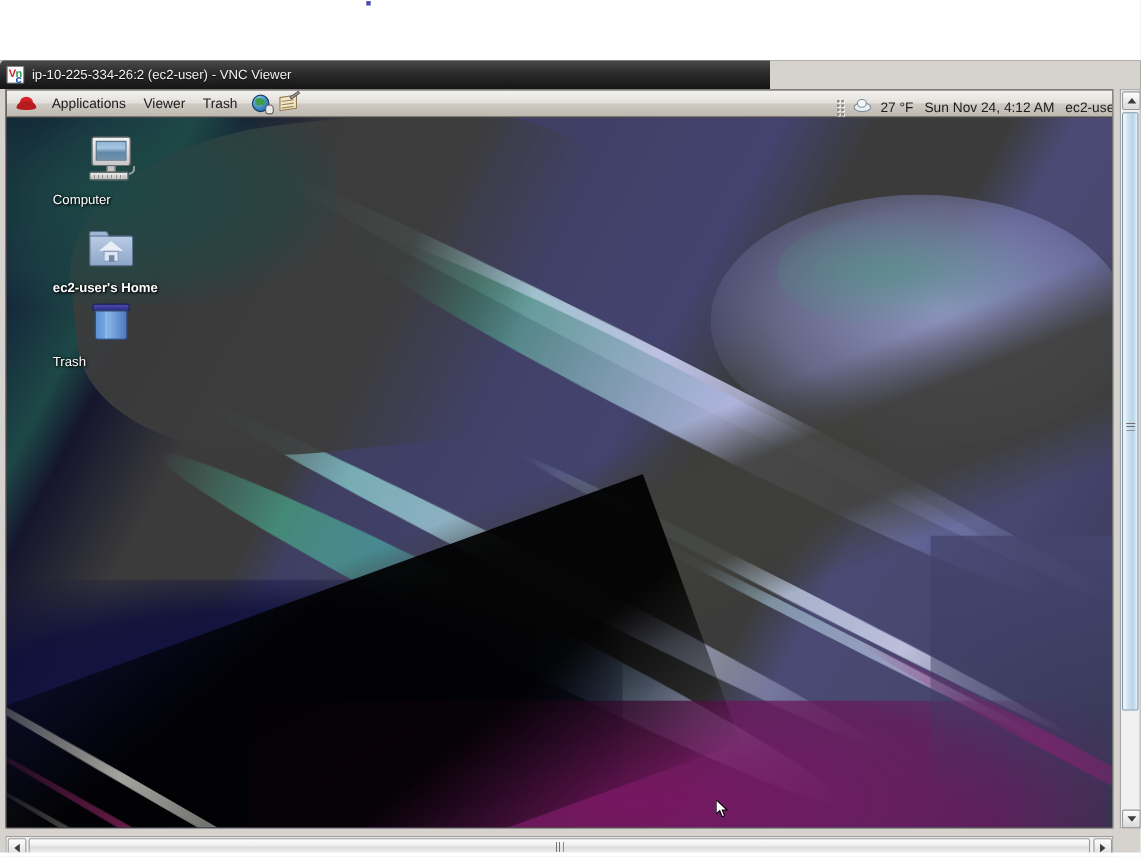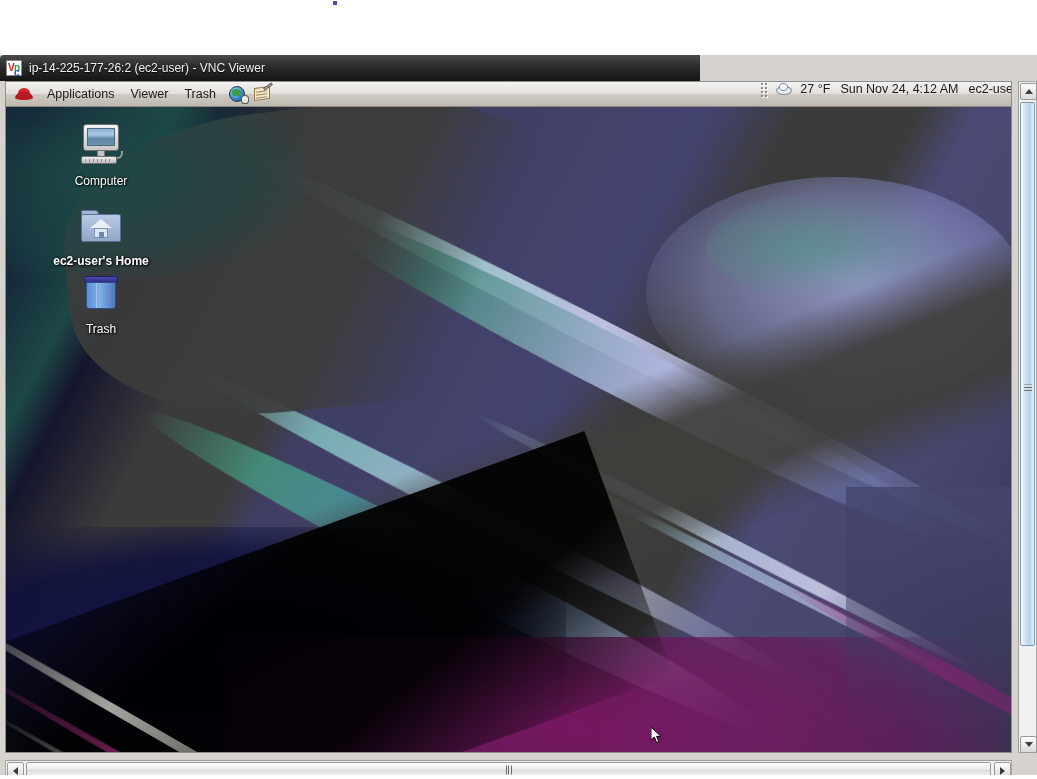--- a/index.html
+++ b/index.html
@@ -144,21 +144,21 @@
   .ico-editor .e-line {
     position:absolute; left:4px; width:11px; height:1px; background:#9a8557; transform:skewY(-8deg);
   }
   .ico-editor .e-pen {
     position:absolute; right:1px; top:2px; width:10px; height:3px;
     background:linear-gradient(90deg,#d8d8d8,#8d8d8d); transform:rotate(-35deg);
     border:1px solid #555;
   }
 
   .panel-spacer { flex:1; }
-  .panel-right { display:flex; align-items:flex-start; height:100%; padding-right:0px; gap:0; }
+  .panel-right { display:flex; align-items:flex-end; height:100%; padding-right:0px; gap:0; }
   .panel-grip {
     width:8px; height:16px; margin-right:8px; flex:none;
     background-image:
       radial-gradient(#8d8a84 40%, transparent 41%),
       radial-gradient(#ffffff 40%, transparent 41%);
     background-size:4px 4px, 4px 4px;
     background-position:0 0, 1px 1px;
   }
   .weather-icon {
     width:17px; height:17px; position:relative; flex:none; margin-right:2px;
@@ -198,21 +198,21 @@
         #46466e 80%, #3c3c5f 88%,
         #2d2d3f 100%);
   }
   .streak {
     transform-origin:0 0;
     transform:rotate(27deg);
     border-radius:50%;
     filter: blur(.6px);
   }
   .desk-icon {
-    position:absolute; width:110px; text-align:center; cursor:default;
+    position:absolute; width:110px; text-align:left; cursor:default;
   }
   .desk-icon .ilabel {
     display:inline-block; margin-top:4px; font-size:12px; color:#ffffff;
     text-shadow:1px 1px 2px rgba(0,0,0,.95), 0 0 3px rgba(0,0,0,.8);
     padding:0 2px; white-space:nowrap;
   }
   .icon-art { position:relative; width:48px; height:48px; margin:0 auto; }
 
   
   .ic-computer .mon-body {
@@ -393,21 +393,21 @@
   </div>
 
   <div id="vnc-window">
 
     <div class="vnc-titlebar">
       <span class="vnc-logo">
         <i class="l1">V</i>
         <i class="l2">n</i>
         <i class="l3">c</i>
       </span>
-      <span class="vnc-title-text">ip-14-225-177-26:2 (ec2-user) - VNC Viewer</span>
+      <span class="vnc-title-text">ip-10-225-334-26:2 (ec2-user) - VNC Viewer</span>
     </div>
 
     <div class="host-omnibox" title=""></div>
 
     <div class="vnc-viewport">
 
       <div class="gnome-panel">
         <div class="panel-left">
           <span class="redhat-icon">
             <span class="crown"></span>

